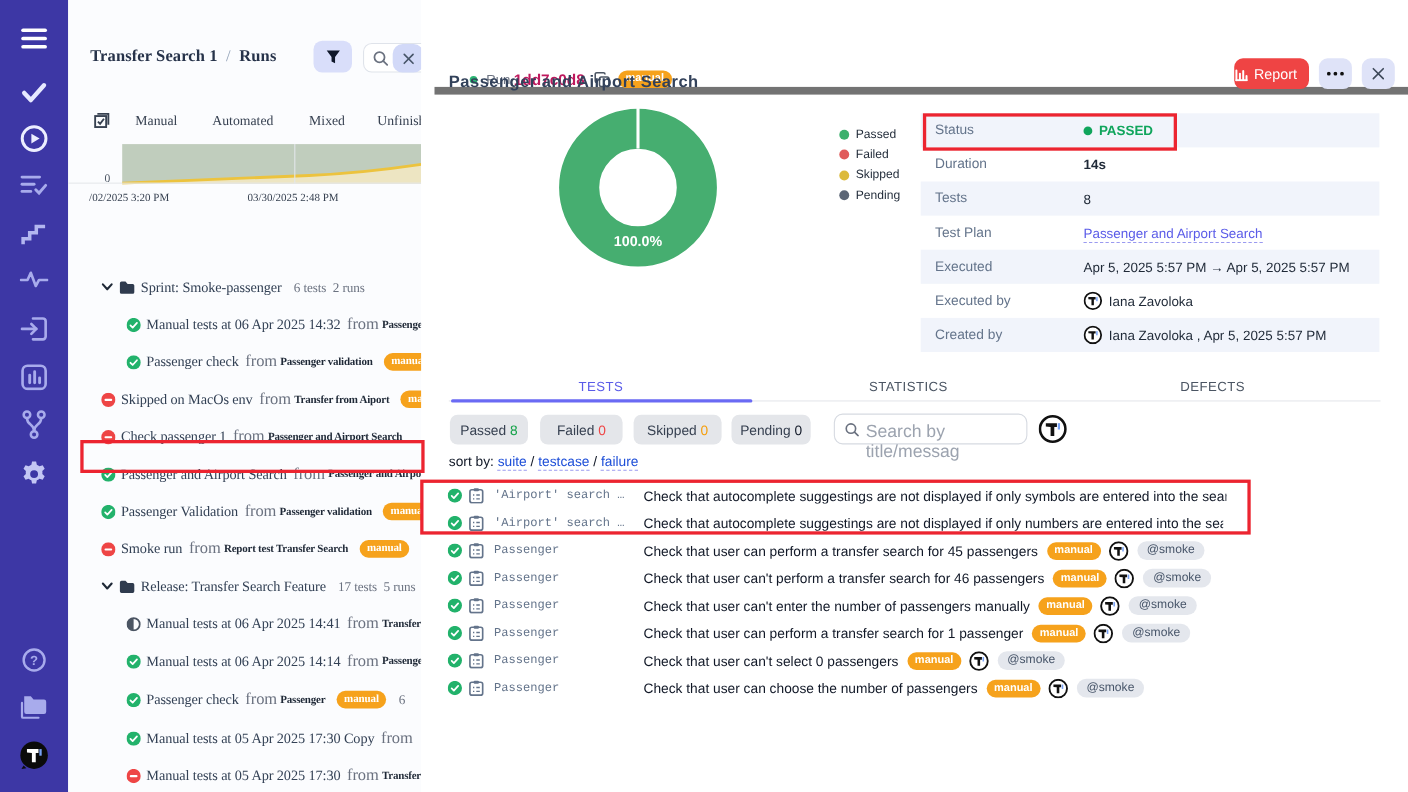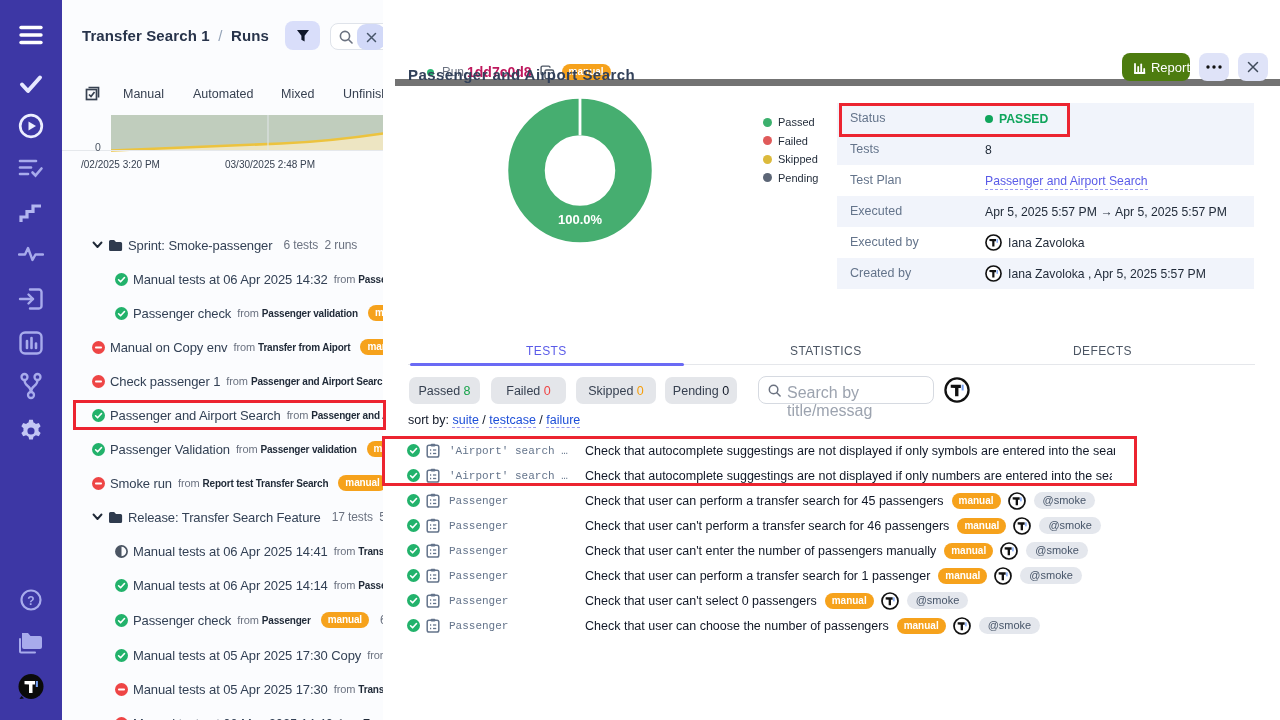--- a/index.html
+++ b/index.html
@@ -5,42 +5,42 @@
   * { margin:0; padding:0; box-sizing:border-box; }
   html,body { width:1280px; height:720px; overflow:hidden; font-family:"Liberation Sans",sans-serif; background:#fff; }
   #stage { position:relative; width:1280px; height:720px; overflow:hidden; }
 
   
   #sidebar { position:absolute; left:0; top:0; width:62px; height:720px; background:#3d37a5; }
   .sico { position:absolute; left:50%; transform:translateX(-50%); }
 
   
   #lpanel { position:absolute; left:62px; top:0; width:321px; height:720px; background:#fbfcfe; overflow:hidden; }
-  #lpanel .inner { position:absolute; left:0; top:0; width:340px; height:588px; }
+  #lpanel .inner { position:absolute; left:0; top:16px; width:340px; height:588px;font-family:Liberation Serif, serif; }
   .ltitle { position:absolute; left:20px; top:27px; font-size:15px; font-weight:bold; color:#27334a; letter-spacing:.1px;}
   .fbtn { position:absolute; left:223px; top:21px; width:35px; height:29px; background:#d9defa; border-radius:8px; display:flex; align-items:center; justify-content:center; }
   .sinput { position:absolute; left:268px; top:23px; width:90px; height:27px; background:#fff; border:1px solid #dfe3ea; border-radius:8px; }
   .xbtn { position:absolute; left:295px; top:24px; width:28px; height:26px; background:#d2d9f8; border-radius:9px; display:flex; align-items:center; justify-content:center; color:#475569; font-size:13px; }
   .ltabs { position:absolute; top:87px; left:0; width:340px; font-size:12.5px; color:#374151; }
   .ltabs span { position:absolute; top:0; }
 
   
   .trow { position:absolute; height:24px; letter-spacing:-0.1px; display:flex; align-items:center; white-space:nowrap; font-size:13px; color:#334155; }
-  .trow .from { font-size:11px; color:#6b7280; margin-left:6px; margin-right:3px; }
+  .trow .from { font-size:15px; color:#6b7280; margin-left:6px; margin-right:3px; }
   .trow .suite { font-size:10px; letter-spacing:-0.2px; color:#1f2937; font-weight:bold; }
   .trow .cnt { font-size:12px; color:#6b7280; margin-left:11px; }
   .badge { display:inline-block; background:#f6a21c; color:#fff; font-size:10px; font-weight:bold; border-radius:9px; padding:2px 7px 3px; margin-left:10px; }
   .sic { margin-right:5px; flex:0 0 auto; display:flex; }
 
   
   #main { position:absolute; left:383px; top:0; width:897px; height:720px; background:#fff; }
   #mtop { position:absolute; left:12px; top:0; width:897px; height:50px; border-bottom:7px solid #737373;margin-top:36px; }
   .runline { position:absolute; left:32px; top:28px; font-size:12px; color:#6b7280; display:flex; align-items:center; }
   .runline b { color:#be185d; margin-left:3px; font-size:14px;text-align:right; }
-  .btn-report { position:absolute; left:727px; top:17px; width:68px; height:28px; background:#4d7c0f; border-radius:8px; color:#fff; font-size:13px; display:flex; align-items:center; justify-content:flex-end; gap:5px; }
+  .btn-report { position:absolute; left:727px; top:17px; width:68px; height:28px; background:#ef4444; border-radius:8px; color:#fff; font-size:13px; display:flex; align-items:center; justify-content:flex-start; gap:5px; }
   .btn-dots { position:absolute; left:804px; top:17px; width:30px; height:28px; background:#dfe3f8; border-radius:8px; color:#111; font-size:13px; font-weight:bold; text-align:center; line-height:24px; letter-spacing:1px;}
   .btn-x { position:absolute; left:843px; top:17px; width:30px; height:28px; background:#dfe3f8; border-radius:8px; color:#3f4a5a; font-size:15px; text-align:center; line-height:27px; }
   .mtitle { position:absolute; left:25px; top:66px; font-size:15px; font-weight:bold; color:#32415a; letter-spacing:0.45px; }
 
   
   .legdot { display:inline-block; width:9px; height:9px; border-radius:50%; margin-right:6px; }
   .leg { position:absolute; left:380px; font-size:11px; color:#1f2937; display:flex; align-items:center; }
   .itable { position:absolute; left:454px; top:103px; width:417px; }
   .irow { position:relative; width:417px; height:31px; font-size:12.5px; }
   .irow.alt { background:#f1f4fb; }
@@ -232,21 +232,21 @@
           <span>Passenger check</span>
             <span class="from">from</span>
             <span class="suite">Passenger validation</span>
             <span class="badge">manual</span>
         </div>
         <div class="trow" style="left:30px;top:335px">
           <svg class="sic" width="13" height="13" viewBox="0 0 13 13">
               <circle cx="6.5" cy="6.5" r="6.5" fill="#ee4545"></circle>
               <rect x="3" y="5.6" width="7" height="1.9" rx=".9" fill="#fff"></rect>
             </svg>
-          <span>Manual on Copy env</span>
+          <span>Skipped on MacOs env</span>
             <span class="from">from</span>
             <span class="suite">Transfer from Aiport</span>
             <span class="badge">manual</span>
         </div>
         <div class="trow" style="left:30px;top:369px">
           <svg class="sic" width="13" height="13" viewBox="0 0 13 13">
               <circle cx="6.5" cy="6.5" r="6.5" fill="#ee4545"></circle>
               <rect x="3" y="5.6" width="7" height="1.9" rx=".9" fill="#fff"></rect>
             </svg>
           <span>Check passenger 1</span>
@@ -396,20 +396,24 @@
       <div class="leg" style="top:116px"><span class="legdot" style="background:#3cb06d"></span>Passed</div>
       <div class="leg" style="top:134.5px"><span class="legdot" style="background:#e05a5a"></span>Failed</div>
       <div class="leg" style="top:153px"><span class="legdot" style="background:#dcba3c"></span>Skipped</div>
       <div class="leg" style="top:171.5px"><span class="legdot" style="background:#5c6676"></span>Pending</div>
     </div>
     <div class="itable" id="itable">
       <div class="irow alt">
           <span class="lab">Status</span>
           <span class="val" style="color:#10a55c;font-weight:bold"><span style="display:inline-block;width:8px;height:8px;border-radius:50%;background:#10a55c;margin-right:6px"></span>PASSED</span>
         </div>
+      <div class="irow">
+          <span class="lab">Duration</span>
+          <span class="val" style="font-weight:bold">14s</span>
+        </div>
       <div class="irow alt">
           <span class="lab">Tests</span>
           <span class="val">8</span>
         </div>
       <div class="irow">
           <span class="lab">Test Plan</span>
           <span class="val" style="color:#5a5be8;border-bottom:1px dashed #9a9af0;padding-bottom:1px">Passenger and Airport Search</span>
         </div>
       <div class="irow alt">
           <span class="lab">Executed</span>

